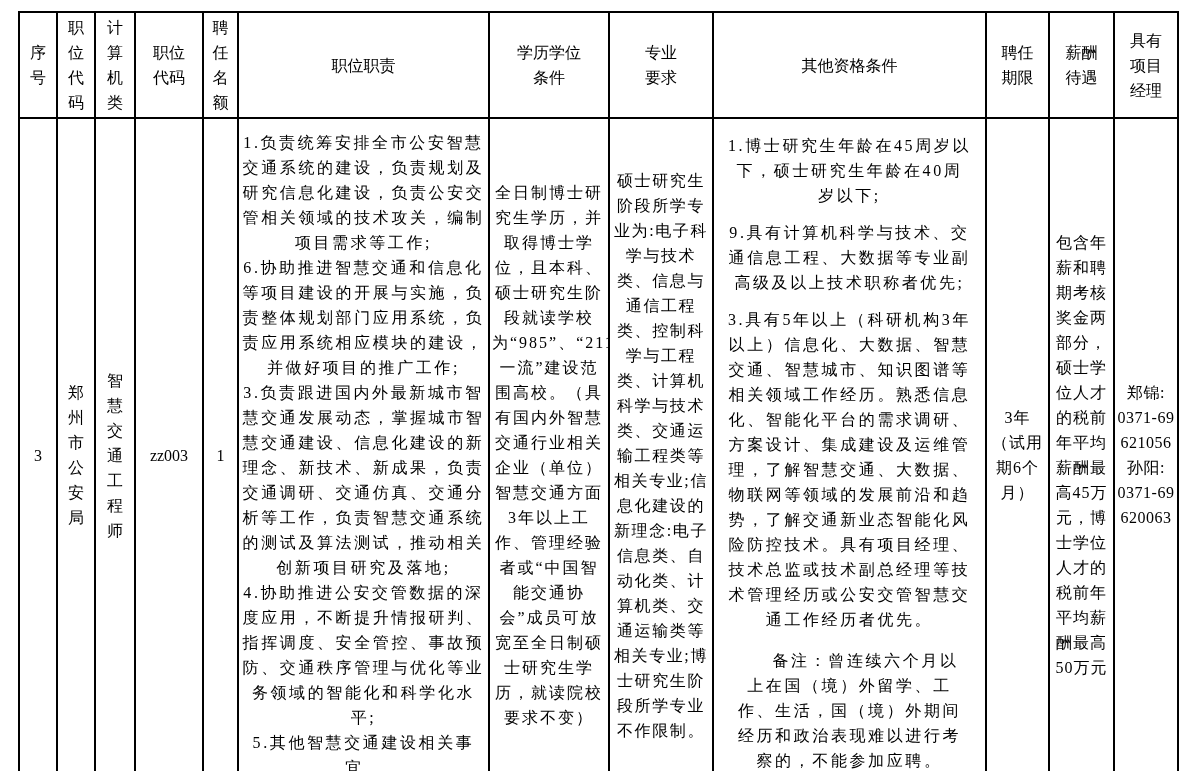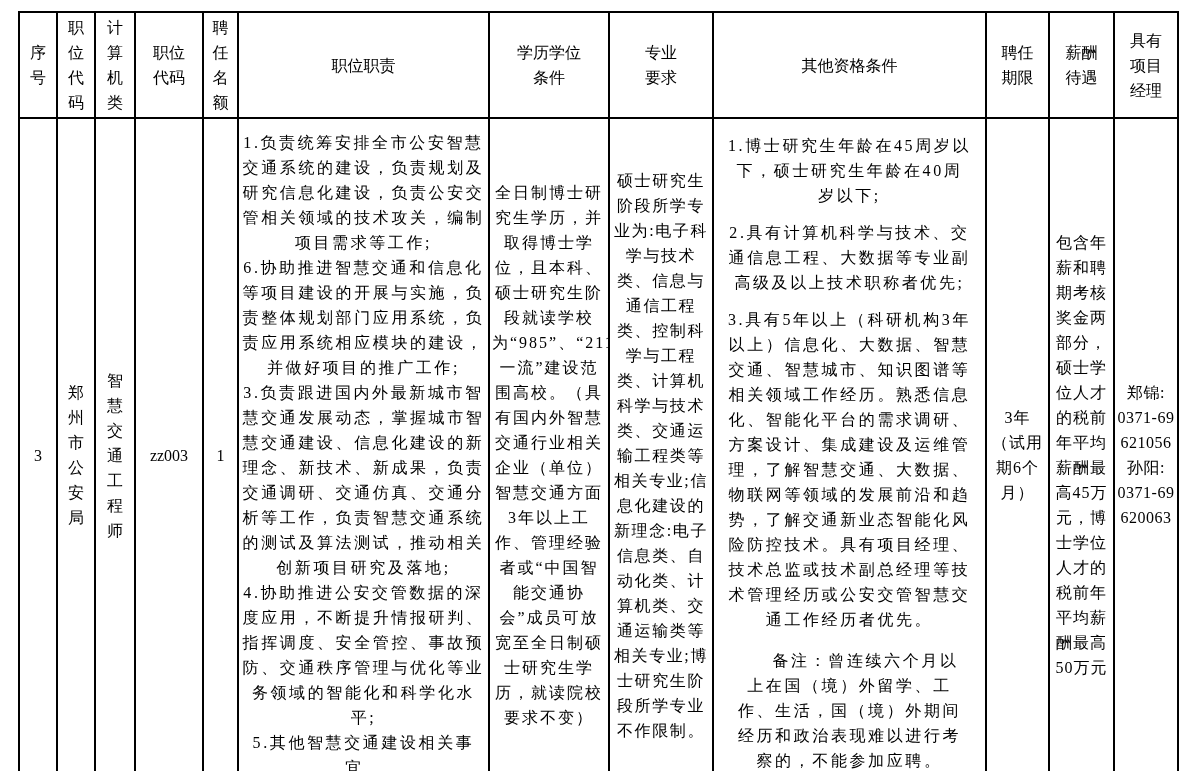--- a/index.html
+++ b/index.html
@@ -105,21 +105,21 @@
         <div>5.其他智慧交通建设相关事宜。</div>
       </td>
       <td class="c-edu">
         <div>全日制博士研究生学历，并取得博士学位，且本科、硕士研究生阶段就读学校为“985”、“211”或“双一流”建设范围高校。（具有国内外智慧交通行业相关企业（单位）智慧交通方面3年以上工作、管理经验者或“中国智能交通协会”成员可放宽至全日制硕士研究生学历，就读院校要求不变）</div>
       </td>
       <td class="c-major">
         <div>硕士研究生阶段所学专业为:电子科学与技术类、信息与通信工程类、控制科学与工程类、计算机科学与技术类、交通运输工程类等相关专业;信息化建设的新理念:电子信息类、自动化类、计算机类、交通运输类等相关专业;博士研究生阶段所学专业不作限制。</div>
       </td>
       <td class="c-other">
         <div>1.博士研究生年龄在45周岁以下，硕士研究生年龄在40周岁以下;</div>
-        <div>2.具有计算机科学与技术、交通信息工程、大数据等专业副高级及以上技术职称者优先;</div>
+        <div>9.具有计算机科学与技术、交通信息工程、大数据等专业副高级及以上技术职称者优先;</div>
         <div>3.具有5年以上（科研机构3年以上）信息化、大数据、智慧交通、智慧城市、知识图谱等相关领域工作经历。熟悉信息化、智能化平台的需求调研、方案设计、集成建设及运维管理，了解智慧交通、大数据、物联网等领域的发展前沿和趋势，了解交通新业态智能化风险防控技术。具有项目经理、技术总监或技术副总经理等技术管理经历或公安交管智慧交通工作经历者优先。</div>
         <div class="note">备注：曾连续六个月以上在国（境）外留学、工作、生活，国（境）外期间经历和政治表现难以进行考察的，不能参加应聘。</div>
       </td>
       <td class="c-term">
         <span>3年（试用期6个月）</span>
       </td>
       <td class="c-salary">
         <span>包含年薪和聘期考核奖金两部分，硕士学位人才的税前年平均薪酬最高45万元，博士学位人才的税前年平均薪酬最高50万元</span>
       </td>
       <td class="c-phone">

